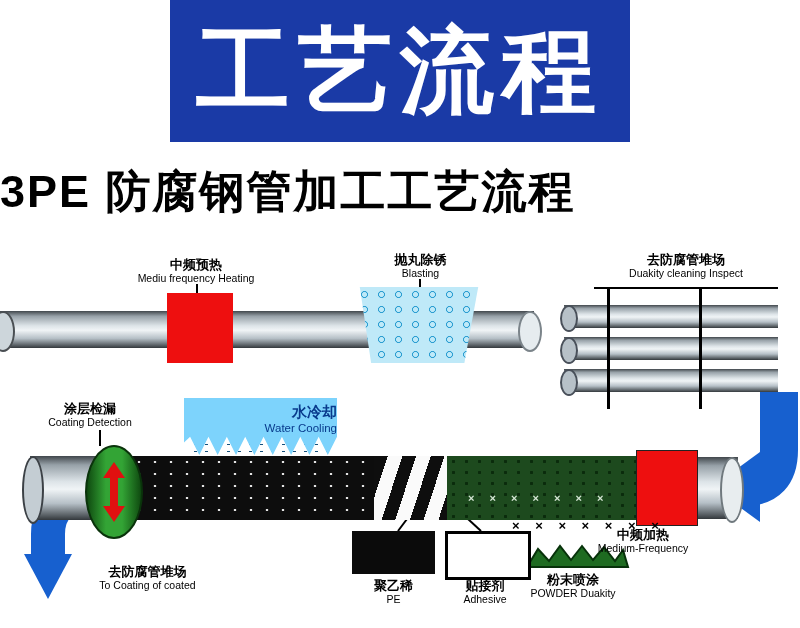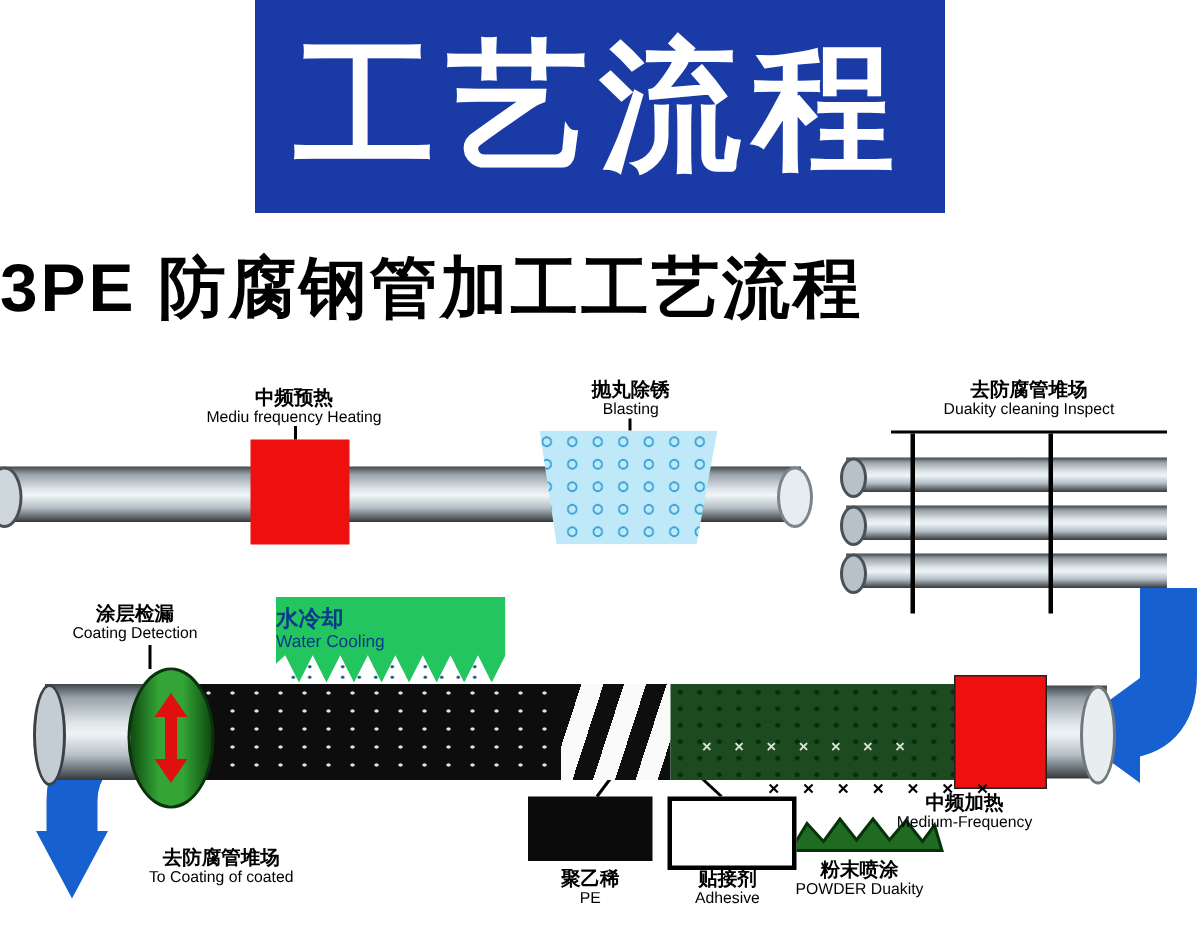--- a/index.html
+++ b/index.html
@@ -8,21 +8,21 @@
   .abs{position:absolute}
   .lbl{text-align:center;z-index:6;line-height:1.18}
   .zh{display:block;font-weight:bold;font-size:13px}
   .en{display:block;font-size:10.5px}
   .pipe{background:linear-gradient(180deg,#41474c 0%,#97a1a8 14%,#dde4e8 40%,#f0f4f6 52%,#b6c0c7 74%,#5c6368 92%,#33383c 100%)}
   .vline{width:2px;background:#000;z-index:5}
   .cap{border-radius:50%;z-index:4}
   .banner{display:flex;align-items:center;justify-content:center;z-index:2}
   .banner span{color:#fff;font-weight:900;font-size:94px;letter-spacing:8px}
   .subtitle{width:668px;text-align:left;font-size:45px;font-weight:700;letter-spacing:2px;z-index:2}
-  .waterbox{background:#22c55e;z-index:5;text-align:left;padding-top:5px;
+  .waterbox{background:#7dd3fc;z-index:5;text-align:right;padding-top:5px;
     clip-path:polygon(0% 0%,100% 0%,100% 68%,94% 100%,88% 68%,82% 100%,76% 68%,70% 100%,64% 68%,58% 100%,52% 68%,46% 100%,40% 68%,34% 100%,28% 68%,22% 100%,16% 68%,10% 100%,4% 68%,0% 78%)}
   .waterbox .zh{font-size:15px;color:#083a8c}
   .waterbox .en{font-size:11.5px;color:#083a8c;font-weight:normal}
   .marks{font-size:13px;font-weight:bold;letter-spacing:6px;z-index:6;white-space:nowrap}
 </style>
 </head>
 <body>
 
 <div class="stage">
 

